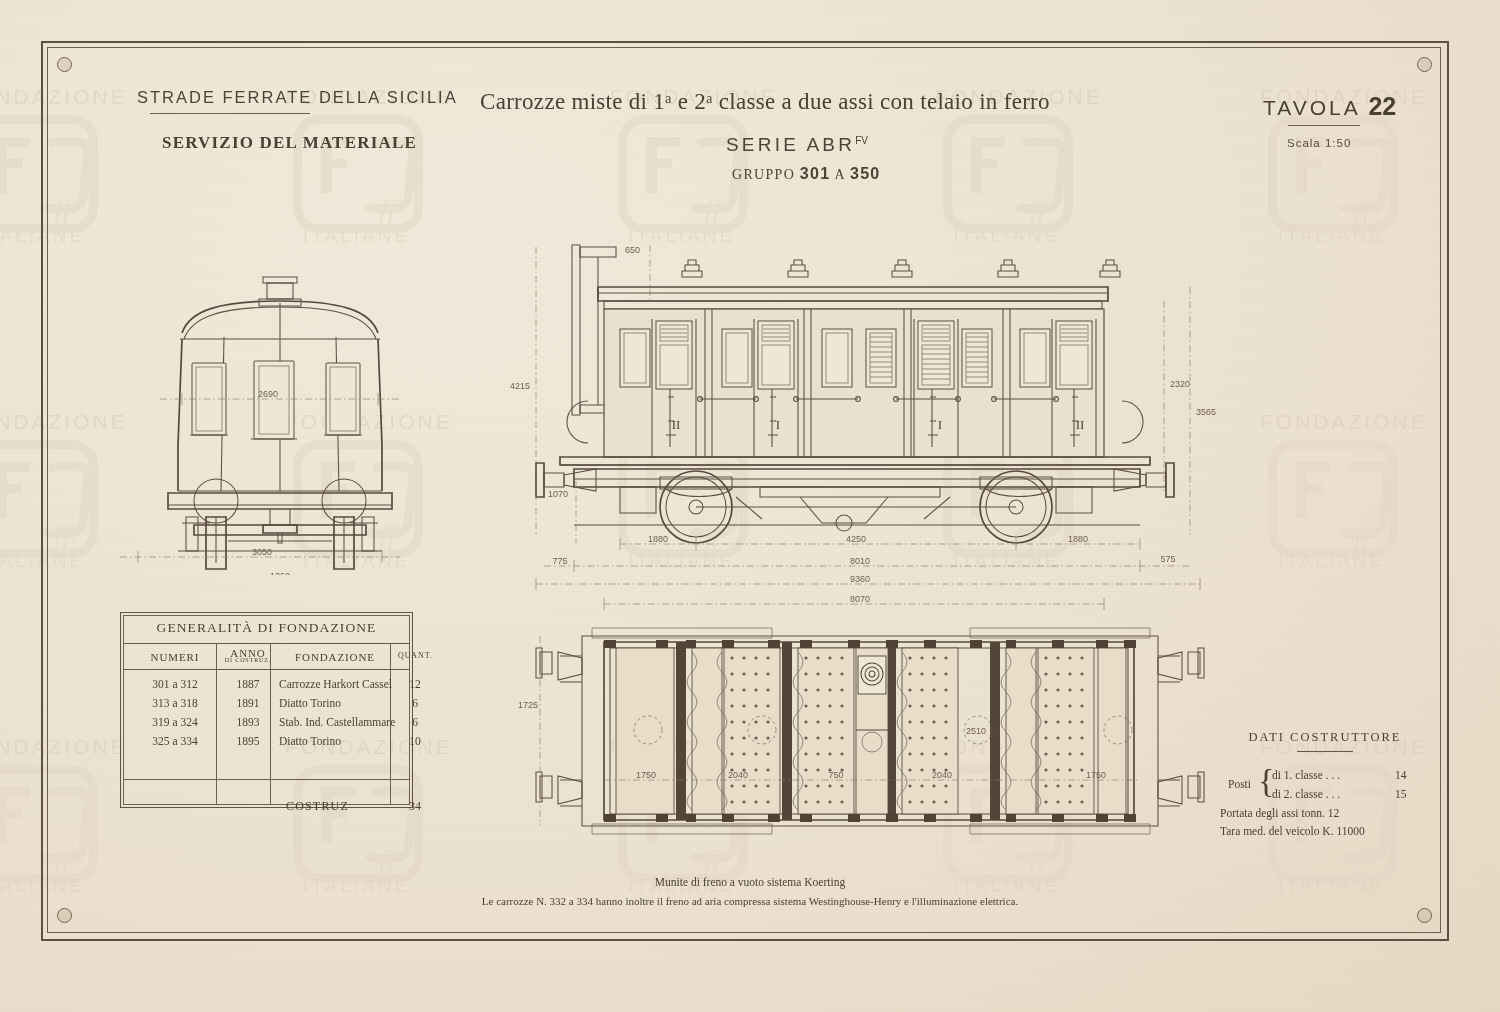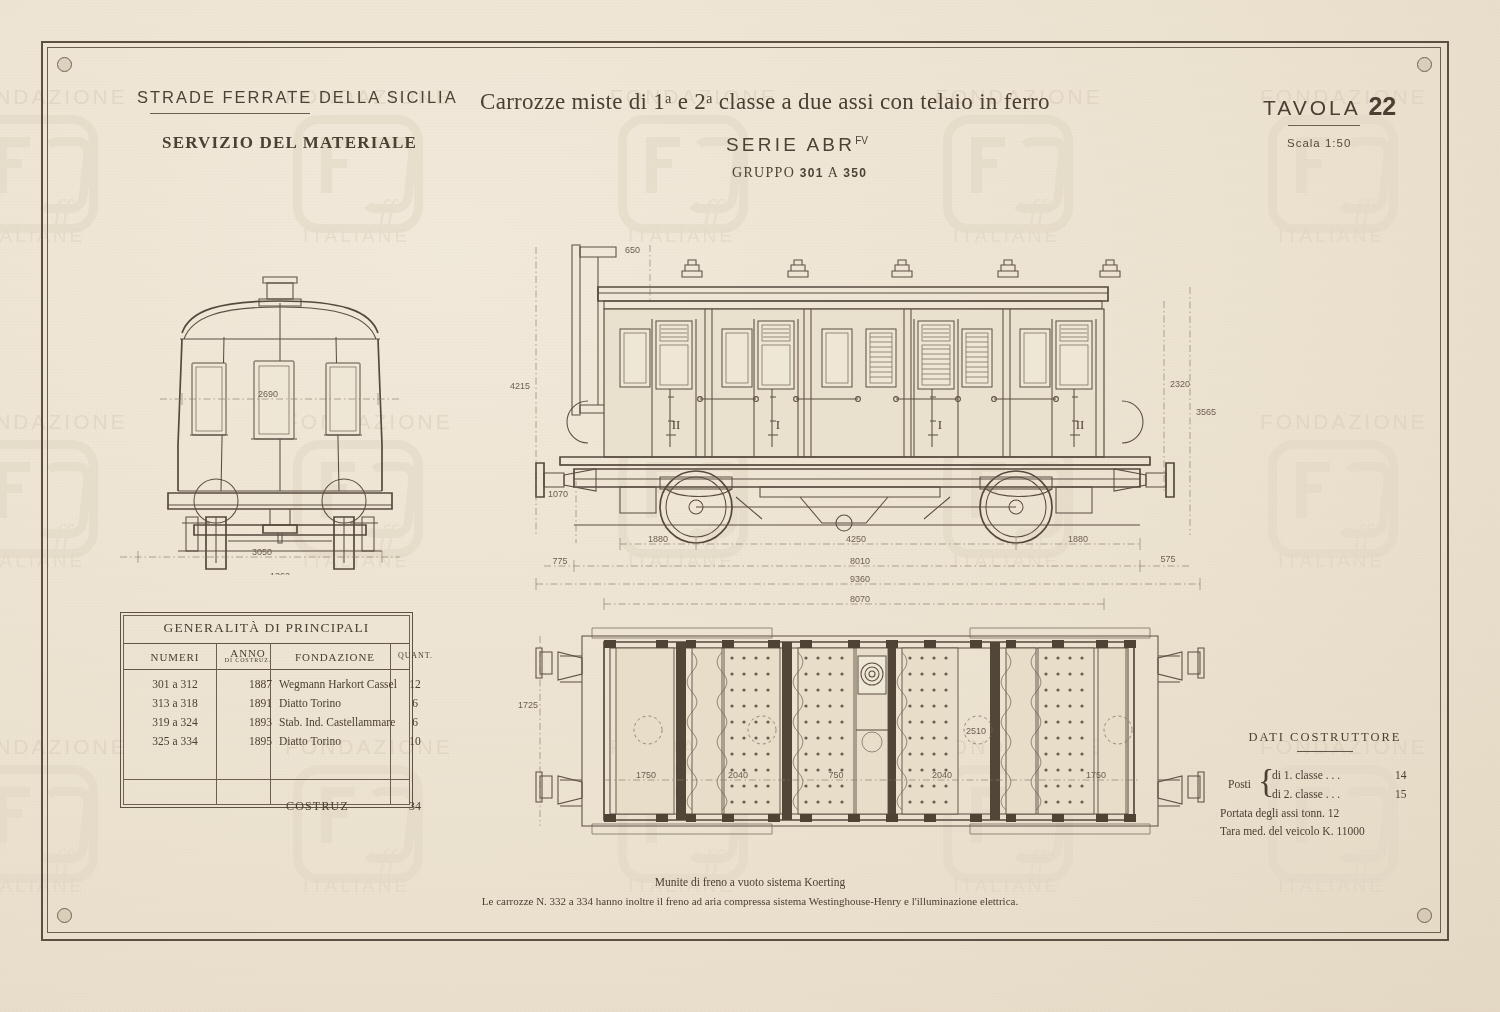--- a/index.html
+++ b/index.html
@@ -46,21 +46,21 @@
   .sicilia-rule{position:absolute;left:150px;top:113px;width:160px;height:0;
       border-top:1.2px solid #6b5f50;}
   .servizio{left:162px;top:133px;font-size:17px;letter-spacing:1.2px;color:#4b4034;
       font-family:"Liberation Serif",serif;font-weight:bold;}
   .maintitle{left:480px;top:89px;font-size:23px;color:#4a3f33;
       font-family:"Liberation Serif",serif;letter-spacing:.3px;}
   .serie{left:726px;top:134px;font-size:19px;letter-spacing:3.2px;color:#4d4236;}
   .serie sup{font-size:10px;letter-spacing:0;}
   .gruppo{left:732px;top:165px;font-size:14px;letter-spacing:1.3px;color:#4d4236;
       font-family:"Liberation Serif",serif;}
-  .gruppo b{font-size:12px;font-family:"Liberation Sans",sans-serif;}
+  .gruppo b{font-size:16px;font-family:"Liberation Sans",sans-serif;}
   .tavola{left:1263px;top:92px;font-size:21px;letter-spacing:3px;color:#4a3f33;}
   .tavola b{font-size:25px;font-family:Liberation Sans, sans-serif;letter-spacing:0;}
   .tavola-rule{position:absolute;left:1288px;top:125px;width:72px;height:0;
       border-top:1.1px solid #6b5f50;}
   .scala{left:1287px;top:137px;font-size:11.5px;letter-spacing:1px;color:#55493c;}
   
   #gen-table{position:absolute;left:120px;top:612px;width:293px;height:196px;}
   #gen-table .tb{position:absolute;inset:0;border:1.3px solid #5e5245;}
   #gen-table .tb2{position:absolute;left:3px;top:3px;right:3px;bottom:3px;
       border:.8px solid #6f6355;}
@@ -68,21 +68,21 @@
       letter-spacing:1.1px;color:#4b4034;font-family:"Liberation Serif",serif;}
   .gt-hrule{position:absolute;left:4px;right:4px;top:31px;border-top:1px solid #62564a;}
   .gt-hrule2{position:absolute;left:4px;right:4px;top:57px;border-top:1px solid #62564a;}
   .gt-head{position:absolute;top:35px;left:4px;right:4px;height:22px;}
   .gt-head span{position:absolute;font-size:11px;letter-spacing:.9px;color:#4b4034;
       font-family:"Liberation Serif",serif;text-align:center;}
   .gt-vr{position:absolute;top:31px;bottom:4px;border-left:1px solid #6b5f50;}
   .gt-row{position:absolute;left:4px;right:4px;height:19px;font-size:11.5px;
       color:#4b4034;font-family:"Liberation Serif",serif;}
   .gt-row .c-num{position:absolute;left:8px;width:86px;text-align:center;}
-  .gt-row .c-yr{position:absolute;left:100px;width:48px;text-align:right;}
+  .gt-row .c-yr{position:absolute;left:100px;width:48px;text-align:center;}
   .gt-row .c-co{position:absolute;left:155px;width:168px;}
   .gt-row .c-qt{position:absolute;left:276px;width:30px;text-align:center;}
   .gt-total{position:absolute;left:4px;right:4px;bottom:9px;font-size:12px;
       font-family:"Liberation Serif",serif;color:#4b4034;}
   .gt-total .lab{position:absolute;right:60px;letter-spacing:1.2px;}
   .gt-total .val{position:absolute;left:276px;width:30px;text-align:center;}
   .gt-trule{position:absolute;left:4px;right:4px;bottom:28px;border-top:1px solid #6b5f50;}
   
   #dati{position:absolute;left:1210px;top:730px;width:230px;}
   .dp-title{font-size:12.5px;letter-spacing:2px;color:#4b4034;text-align:center;
@@ -820,37 +820,37 @@
   <text class="dtxt" x="146" y="166" text-anchor="middle">1750</text>
   <text class="dtxt" x="238" y="166" text-anchor="middle">2040</text>
   <text class="dtxt" x="336" y="166" text-anchor="middle">750</text>
   <text class="dtxt" x="442" y="166" text-anchor="middle">2040</text>
   <text class="dtxt" x="596" y="166" text-anchor="middle">1750</text>
 </svg>
 
 <div id="gen-table">
   <div class="tb"></div>
     <div class="tb2"></div>
-  <div class="gt-title">GENERALITÀ DI PRINCIPALI</div>
+  <div class="gt-title">GENERALITÀ DI FONDAZIONE</div>
   <div class="gt-hrule"></div>
   <div class="gt-hrule2"></div>
   <div class="gt-vr" style="left:96px;"></div>
   <div class="gt-vr" style="left:150px;"></div>
   <div class="gt-vr" style="left:270px;"></div>
   <div class="gt-head">
     <span style="left:8px;width:86px;top:4px;">NUMERI</span>
     <span style="left:100px;width:48px;top:0px;font-size:11px;">ANNO</span>
     <span style="left:100px;width:48px;top:10px;font-size:6px;">DI COSTRUZ.</span>
     <span style="left:155px;width:112px;top:4px;">FONDAZIONE</span>
     <span style="left:274px;width:34px;top:4px;font-size:8px;">QUANT.</span>
   </div>
   <div class="gt-row" style="top:66px;">
     <span class="c-num">301 a 312</span>
     <span class="c-yr">1887</span>
-    <span class="c-co">Wegmann Harkort Cassel</span>
+    <span class="c-co">Carrozze Harkort Cassel</span>
     <span class="c-qt">12</span>
   </div>
   <div class="gt-row" style="top:85px;">
     <span class="c-num">313 a 318</span>
     <span class="c-yr">1891</span>
     <span class="c-co">Diatto Torino</span>
     <span class="c-qt">6</span>
   </div>
   <div class="gt-row" style="top:104px;">
     <span class="c-num">319 a 324</span>

